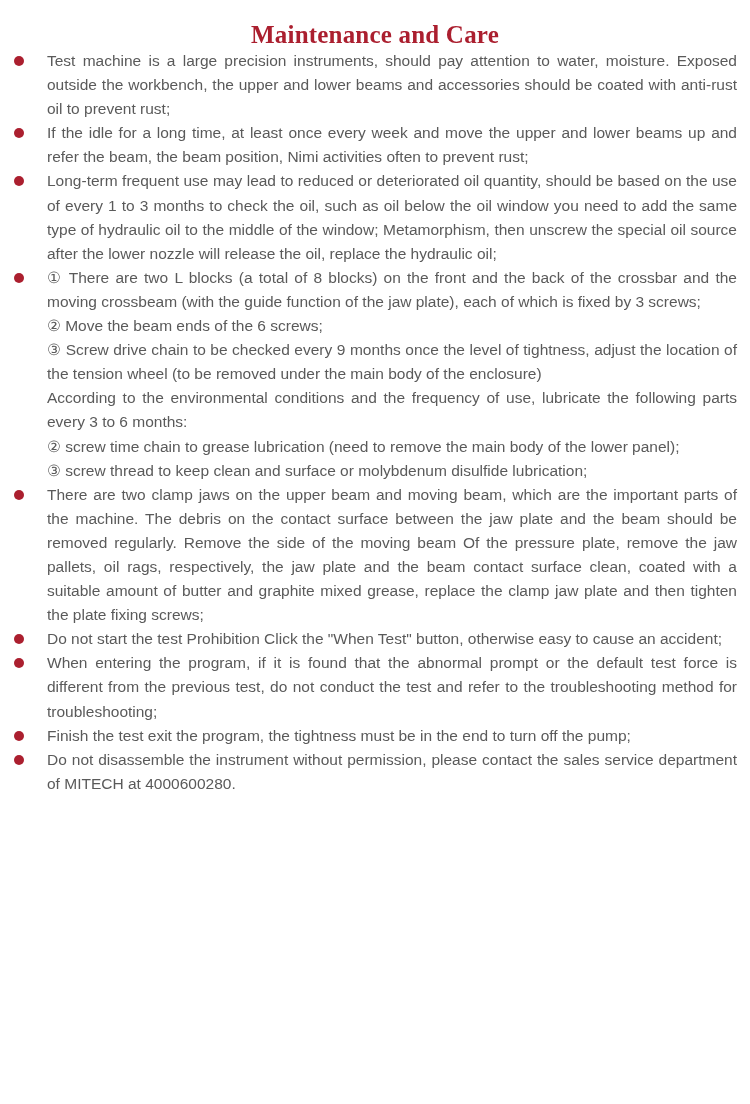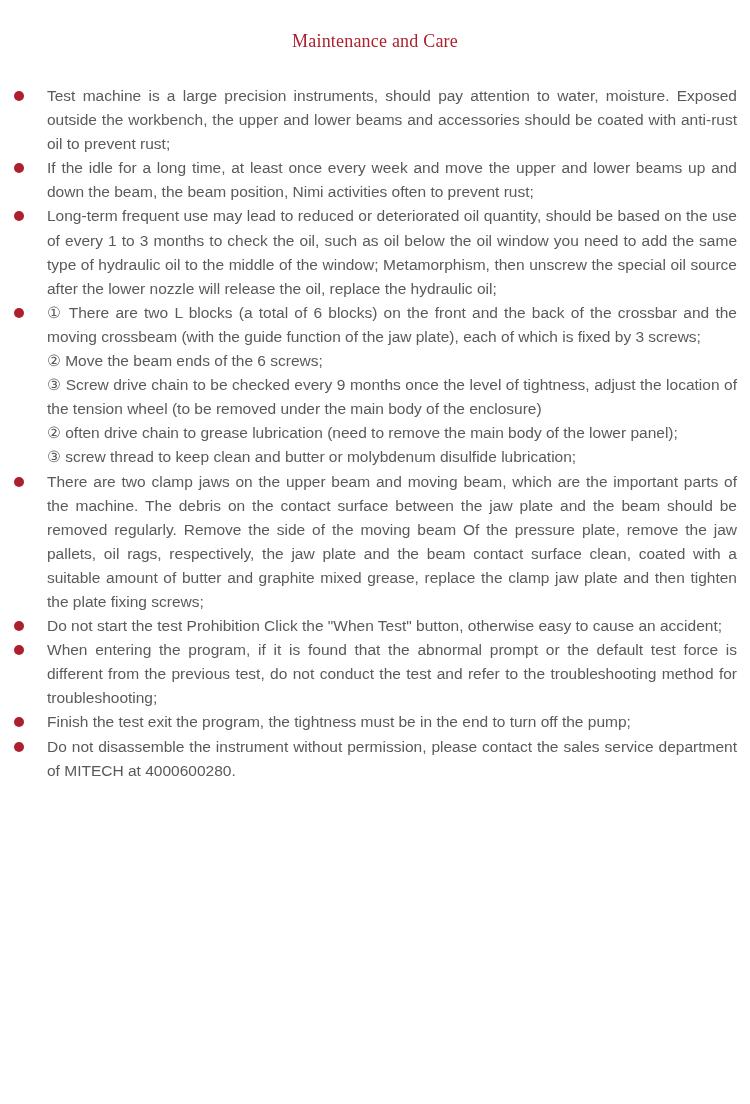--- a/index.html
+++ b/index.html
@@ -13,31 +13,30 @@
     font-family: "Liberation Sans", sans-serif;
     overflow: hidden;
   }
   .page {
     width: 750px;
     height: 1104px;
     background: #ffffff;
     box-sizing: border-box;
   }
   .doc-title {
-    margin-top: 27px;
+    margin-top: 21px;
     text-align: center;
     font-family: "Liberation Serif", serif;
-    font-weight: normal;
-    font-size: 18px;
+    font-weight: bold;
+    font-size: 25px;
     line-height: 28px;
     color: #AB1F2F;
     letter-spacing: 0.2px;
   }
   .bullet-list {
-    margin-top: 29px;
     padding: 0 13px 0 47px;
     box-sizing: border-box;
   }
   .bullet-item {
     position: relative;
   }
   .bullet-dot {
     position: absolute;
     left: -33px;
     top: 7px;
@@ -66,37 +65,38 @@
   <div class="bullet-list">
       <div class="bullet-item">
         <span class="bullet-dot"></span>
         <div class="item-text">
           <div class="para">Test machine is a large precision instruments, should pay attention to water, moisture. Exposed outside the workbench, the upper and lower beams and accessories should be coated with anti-rust oil to prevent rust;</div>
         </div>
       </div>
       <div class="bullet-item">
         <span class="bullet-dot"></span>
         <div class="item-text">
-          <div class="para">If the idle for a long time, at least once every week and move the upper and lower beams up and down the beam, the beam position, Nimi activities often to prevent rust;</div>
+          <div class="para">If the idle for a long time, at least once every week and move the upper and lower beams up and refer the beam, the beam position, Nimi activities often to prevent rust;</div>
         </div>
       </div>
       <div class="bullet-item">
         <span class="bullet-dot"></span>
         <div class="item-text">
           <div class="para">Long-term frequent use may lead to reduced or deteriorated oil quantity, should be based on the use of every 1 to 3 months to check the oil, such as oil below the oil window you need to add the same type of hydraulic oil to the middle of the window; Metamorphism, then unscrew the special oil source after the lower nozzle will release the oil, replace the hydraulic oil;</div>
         </div>
       </div>
       <div class="bullet-item">
         <span class="bullet-dot"></span>
         <div class="item-text">
-          <div class="para">① There are two L blocks (a total of 6 blocks) on the front and the back of the crossbar and the moving crossbeam (with the guide function of the jaw plate), each of which is fixed by 3 screws;</div>
+          <div class="para">① There are two L blocks (a total of 8 blocks) on the front and the back of the crossbar and the moving crossbeam (with the guide function of the jaw plate), each of which is fixed by 3 screws;</div>
           <div class="para">② Move the beam ends of the 6 screws;</div>
           <div class="para">③ Screw drive chain to be checked every 9 months once the level of tightness, adjust the location of the tension wheel (to be removed under the main body of the enclosure)</div>
-          <div class="para">② often drive chain to grease lubrication (need to remove the main body of the lower panel);</div>
-          <div class="para">③ screw thread to keep clean and butter or molybdenum disulfide lubrication;</div>
+          <div class="para">According to the environmental conditions and the frequency of use, lubricate the following parts every 3 to 6 months:</div>
+          <div class="para">② screw time chain to grease lubrication (need to remove the main body of the lower panel);</div>
+          <div class="para">③ screw thread to keep clean and surface or molybdenum disulfide lubrication;</div>
         </div>
       </div>
       <div class="bullet-item">
         <span class="bullet-dot"></span>
         <div class="item-text">
           <div class="para">There are two clamp jaws on the upper beam and moving beam, which are the important parts of the machine. The debris on the contact surface between the jaw plate and the beam should be removed regularly. Remove the side of the moving beam Of the pressure plate, remove the jaw pallets, oil rags, respectively, the jaw plate and the beam contact surface clean, coated with a suitable amount of butter and graphite mixed grease, replace the clamp jaw plate and then tighten the plate fixing screws;</div>
         </div>
       </div>
       <div class="bullet-item">
         <span class="bullet-dot"></span>

